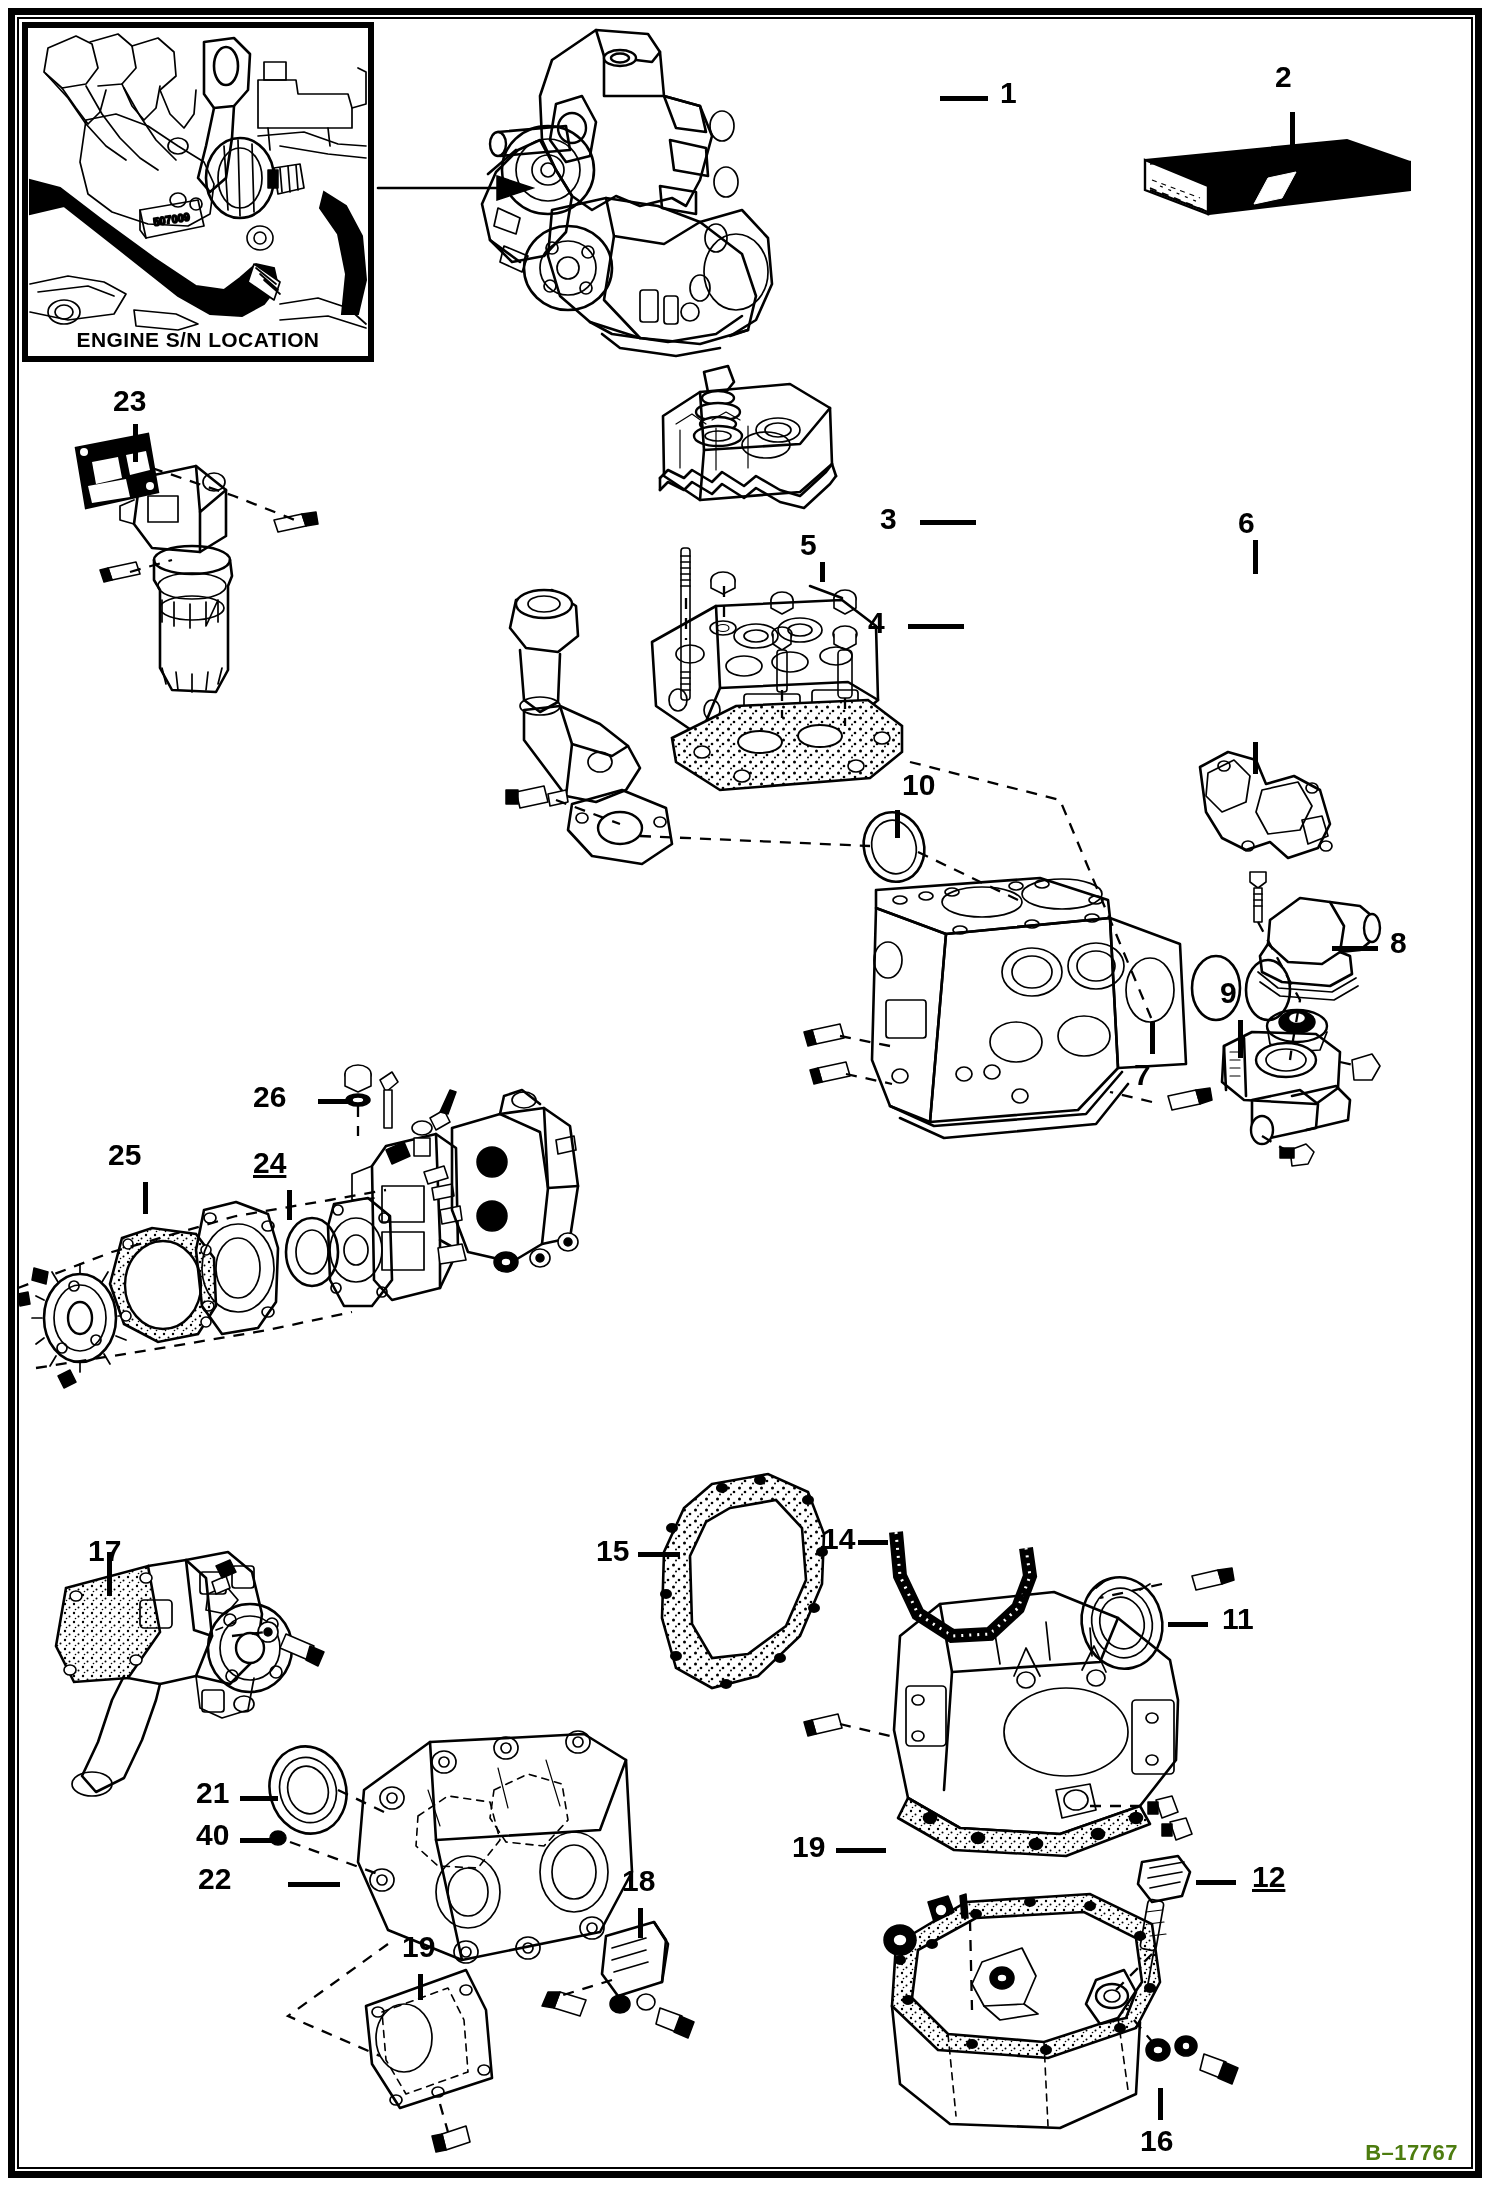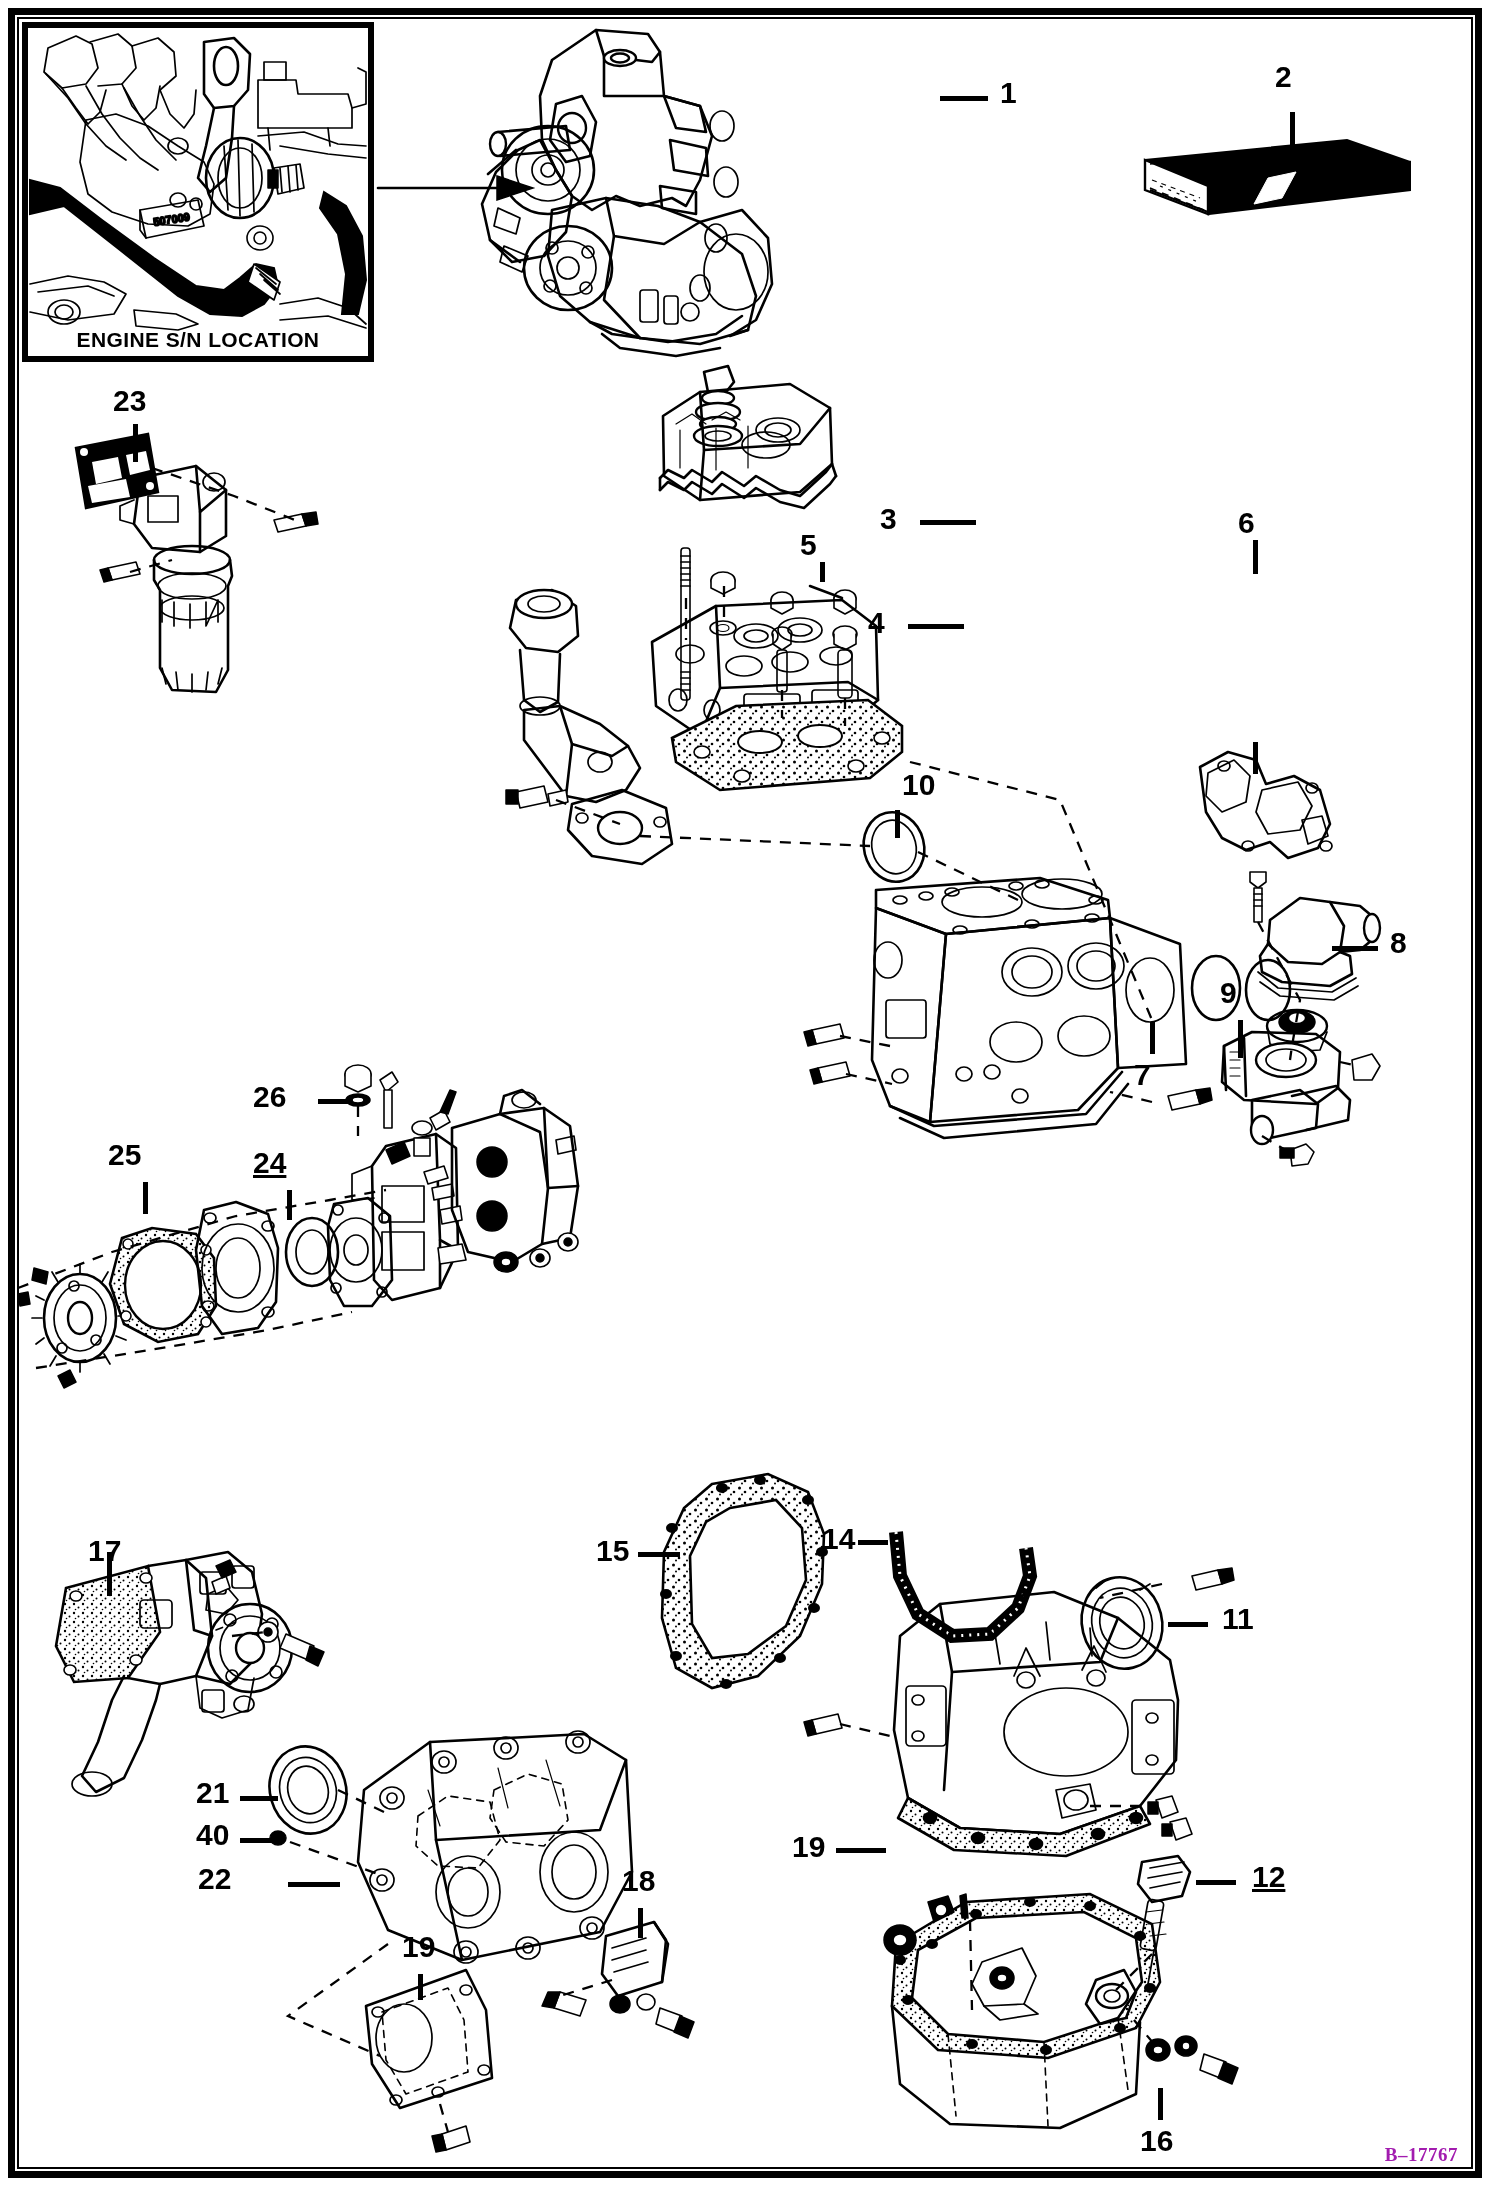--- a/index.html
+++ b/index.html
@@ -23,22 +23,22 @@
   
   .callout{position:absolute;font-weight:bold;font-size:30px;color:#000;
     font-family:"Liberation Sans",sans-serif;line-height:1;white-space:nowrap;}
 
   
   .lead{position:absolute;background:#000;}
   .lead-h{height:5px;}
   .lead-v{width:5px;}
 
   
-  .figref{position:absolute;right:40px;bottom:28px;font-weight:bold;font-size:19px;
-    letter-spacing:0.5px;color:#a21caf;font-family:Liberation Serif, serif;}
+  .figref{position:absolute;right:40px;bottom:28px;font-weight:bold;font-size:22px;
+    letter-spacing:0.5px;color:#4d7c0f;font-family:Liberation Sans, sans-serif;}
 
   
   .art{position:absolute;left:0;top:0;width:1498px;height:2194px;pointer-events:none;}
   svg{display:block;}
   .ln{fill:none;stroke:#000;stroke-width:2.6;stroke-linejoin:round;stroke-linecap:round;}
   .ln-thin{fill:none;stroke:#000;stroke-width:1.7;stroke-linejoin:round;stroke-linecap:round;}
   .ln-hair{fill:none;stroke:#000;stroke-width:1.2;}
   .dash{fill:none;stroke:#000;stroke-width:2.3;stroke-dasharray:11 9;stroke-linecap:butt;}
   .dashfine{fill:none;stroke:#000;stroke-width:1.6;stroke-dasharray:7 6;}
   .fill-k{fill:#000;stroke:#000;stroke-width:1.5;}

